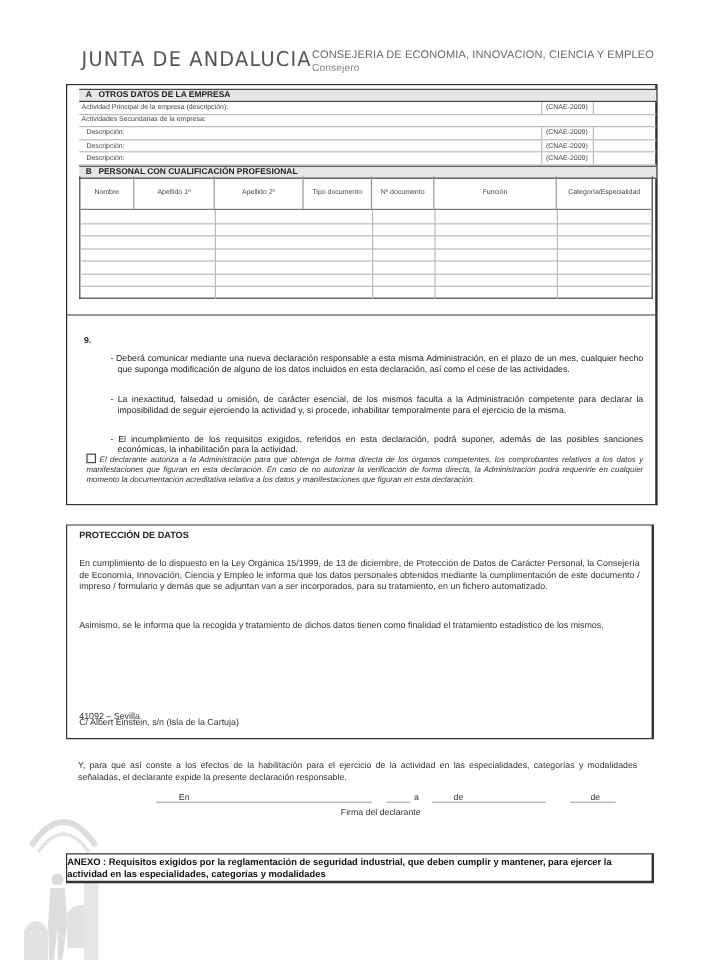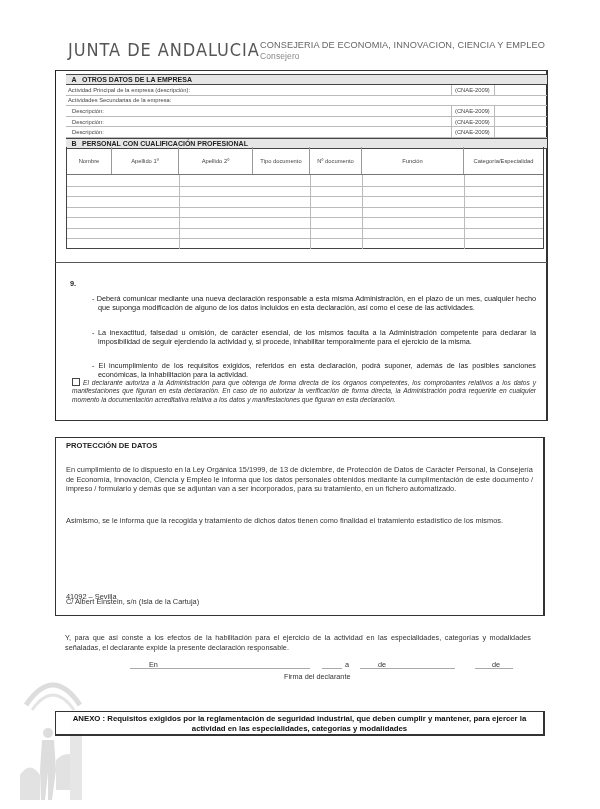--- a/index.html
+++ b/index.html
@@ -42,21 +42,21 @@
   .prot .p { position:absolute; left:10px; width:467px; font-size:7.4px; line-height:9.6px; text-align:justify; color:#333; }
 
   .closing { position:absolute; left:65px; top:633px; width:466px; font-size:7.3px; line-height:9.6px; text-align:justify; color:#333; }
   .sign { position:absolute; left:117px; top:660px; width:400px; font-size:7.3px; color:#333; }
   .sign .u { position:absolute; top:8px; border-top:1px solid #aaa; }
   .sign .t { position:absolute; top:0;padding-left:32px; }
   .firma { position:absolute; left:264px; top:672px; font-size:7.3px; color:#333;margin-left:20px; }
 
   .emblem { position:absolute; left:18px; top:660px; width:70px; height:150px; }
 
-  .anexo { position:absolute; left:55px; top:711px; width:490px; height:25px; border:1px solid #333; border-right:2px solid #333; border-bottom:2px solid #333; box-sizing:border-box; background:rgba(255,255,255,0.9); font-size:7.8px; font-weight:bold; text-align:center; line-height:9.6px; padding-top:2px; color:#111; }
+  .anexo { position:absolute; left:55px; top:711px; width:490px; height:25px; border:1px solid #333; border-right:2px solid #333; border-bottom:2px solid #333; box-sizing:border-box; background:rgba(255,255,255,0.9); font-size:7.8px; font-weight:bold; text-align:left; line-height:9.6px; padding-top:2px; color:#111; }
 </style>
 </head>
 <body>
 
 <div class="logo">JUNTA DE ANDALUCIA</div>
 <div class="dept">
   <span>CONSEJERIA DE ECONOMIA, INNOVACION, CIENCIA Y EMPLEO</span>
   <span class="sub">Consejero</span>
 </div>
 

